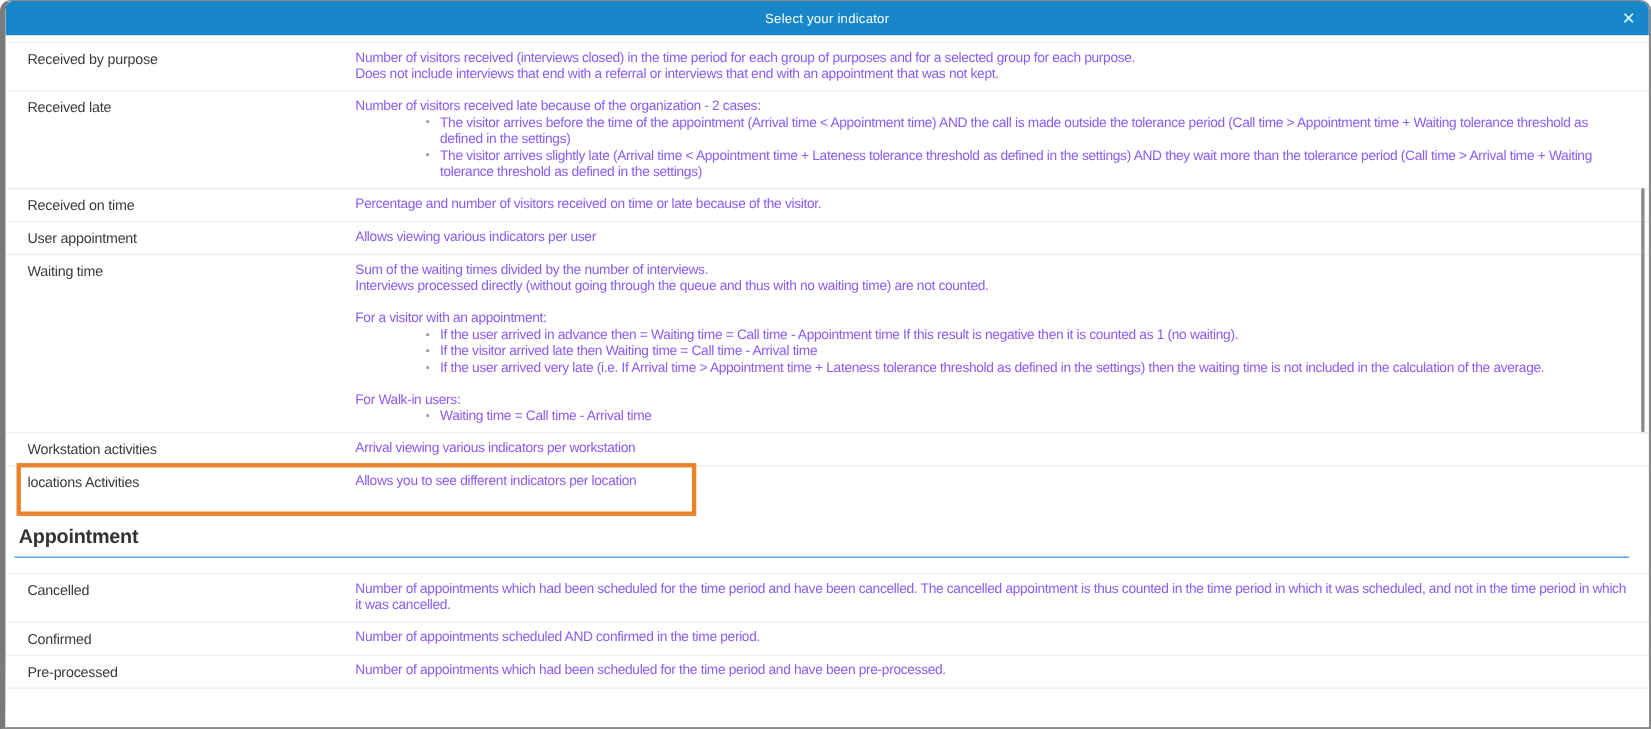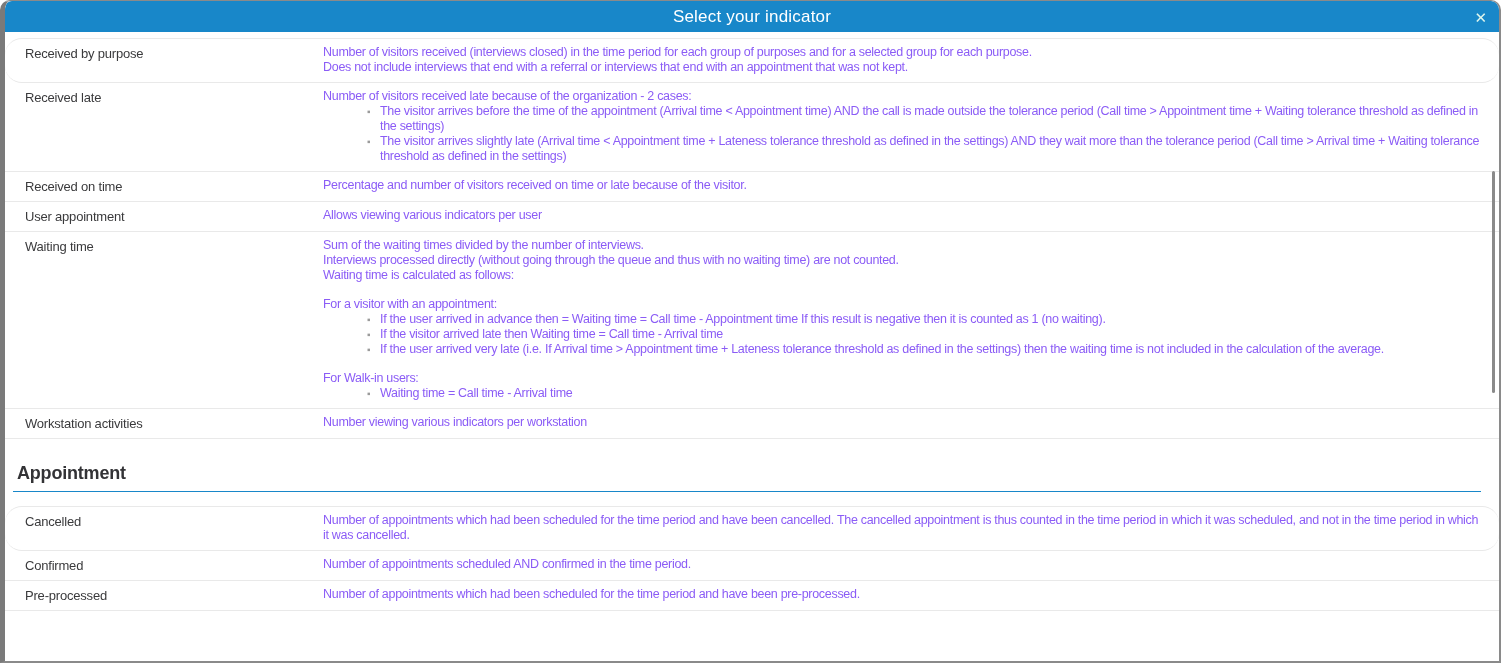--- a/index.html
+++ b/index.html
@@ -20,48 +20,48 @@
     background: #fff;
   }
   .modal-header {
     position: relative;
     height: 31px;
     background: var(--header-blue, #1887C9);
     border-radius: 7px 7px 0 0;
     display: flex; align-items: center; justify-content: center;
   }
   .modal-title {
-    color: #ffffff; font-size: 17px; letter-spacing: 0.2px; text-align: center;
+    color: #ffffff; font-size: 12px; letter-spacing: 0.2px; text-align: center;
   }
   .close {
     position: absolute; right: 12px; top: 50%; transform: translateY(-50%);
     color: #dff6ec; font-size: 15px; line-height: 1; cursor: pointer;
     font-weight: 400;
   }
   .list { padding-top: 6px; }
   .row {
     position: relative;
     display: flex;
     padding: 6px 16px 7px 20px;
     border-bottom: 1px solid #e9e9e9;
   }
-  .rows .row:first-child { border-top: 1px solid #e9e9e9; border-radius: 17px; }
+  .rows .row:first-child { border-top: 1px solid #e9e9e9; }
   .row-label {
     flex: 0 0 298px;
     color: #3a3a3c; font-size: 13px; letter-spacing: -0.2px;
     line-height: 15px; padding-top: 1px;
   }
   .row-desc {
     flex: 1 1 auto;
     color: #8b5cf6; font-size: 12.5px; letter-spacing: -0.3px;
     line-height: 15px;
   }
   .row-desc .gap { height: 14px; }
   .row-desc ul { margin: 0; padding: 0 0 0 57px; }
-  .row-desc li { list-style: none; position: relative; }
+  .row-desc li { list-style: none; position: relative; margin-left: 20px; }
   .row-desc li::before {
     content: "▪"; position: absolute; left: -13px; top: 0;
     font-size: 10px; color: #9b9b9b;
   }
   .row.highlighted { border-bottom-color: transparent; }
   .row.highlighted::before {
     content: ""; position: absolute; pointer-events: none;
     left: 10px; top: -3px; width: 610px; height: 40px;
     border: 4px solid var(--highlight-orange, #E8832C);
     z-index: 2;
@@ -117,39 +117,44 @@
           <div class="row-label">User appointment</div>
           <div class="row-desc">
             <div class="line">Allows viewing various indicators per user</div>
           </div>
         </div>
         <div class="row">
           <div class="row-label">Waiting time</div>
           <div class="row-desc">
             <div class="line">Sum of the waiting times divided by the number of interviews.</div>
             <div class="line">Interviews processed directly (without going through the queue and thus with no waiting time) are not counted.</div>
-            <div class="line">Waiting time is calculated as follows:</div>
             <div class="gap"></div>
             <div class="line">For a visitor with an appointment:</div>
             <ul>
               <li>If the user arrived in advance then = Waiting time = Call time - Appointment time If this result is negative then it is counted as 1 (no waiting).</li>
               <li>If the visitor arrived late then Waiting time = Call time - Arrival time</li>
               <li>If the user arrived very late (i.e. If Arrival time &gt; Appointment time + Lateness tolerance threshold as defined in the settings) then the waiting time is not included in the calculation of the average.</li>
             </ul>
             <div class="gap"></div>
             <div class="line">For Walk-in users:</div>
             <ul>
               <li>Waiting time = Call time - Arrival time</li>
             </ul>
           </div>
         </div>
         <div class="row">
           <div class="row-label">Workstation activities</div>
           <div class="row-desc">
-            <div class="line">Number viewing various indicators per workstation</div>
+            <div class="line">Arrival viewing various indicators per workstation</div>
+          </div>
+        </div>
+        <div class="row highlighted">
+          <div class="row-label">locations Activities</div>
+          <div class="row-desc">
+            <div class="line">Allows you to see different indicators per location</div>
           </div>
         </div>
       </div>
       <div class="section-header">Appointment</div>
       <div class="rows">
         <div class="row">
           <div class="row-label">Cancelled</div>
           <div class="row-desc">
             <div class="line">Number of appointments which had been scheduled for the time period and have been cancelled. The cancelled appointment is thus counted in the time period in which it was scheduled, and not in the time period in which it was cancelled.</div>
           </div>

